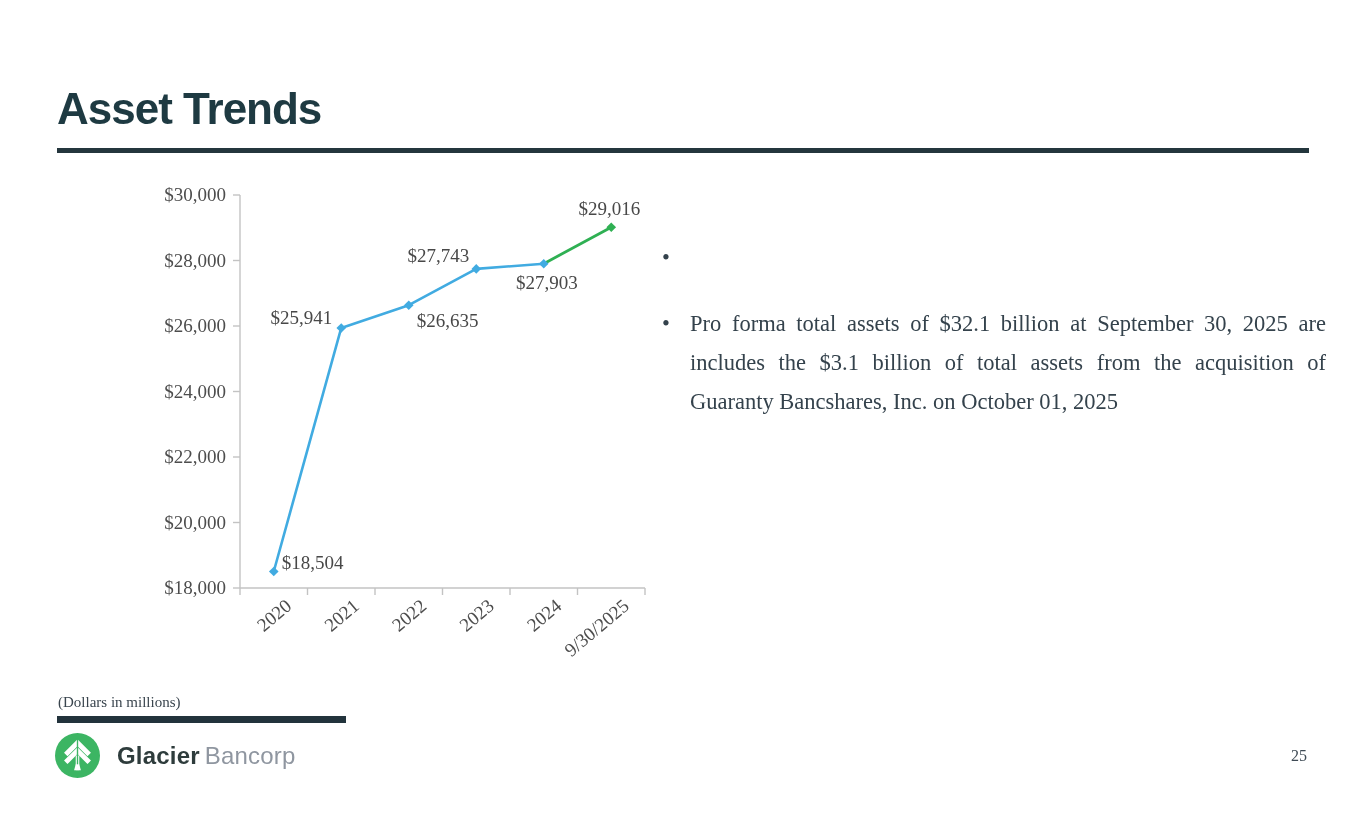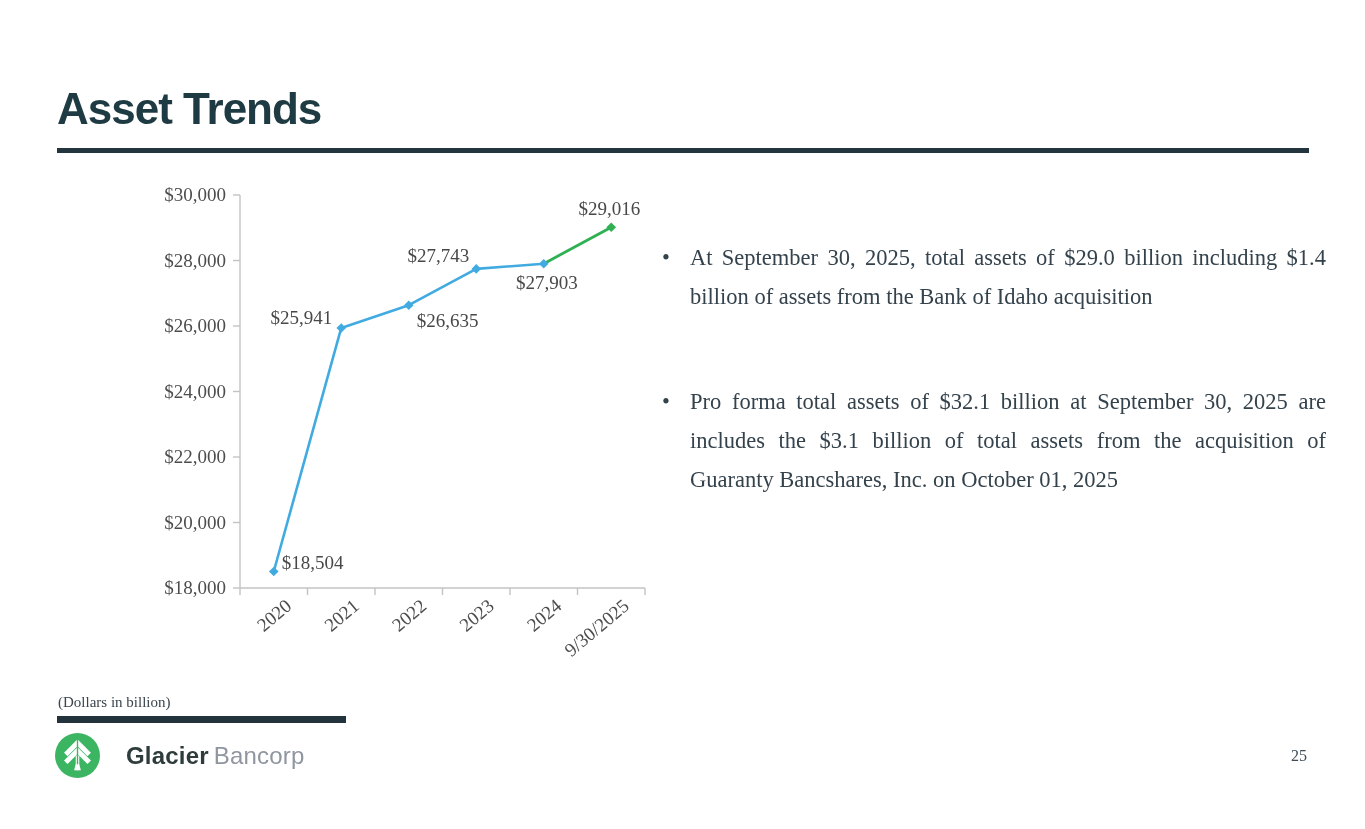--- a/index.html
+++ b/index.html
@@ -33,21 +33,21 @@
     position:absolute; left:58px; top:694px;
     font-family:"Liberation Serif", serif; font-size:15px; color:#3a454e;
   }
   .footer-bar {
     position:absolute; left:57px; top:716px; width:289px; height:7px;
     background:#22333c;
   }
 
   .logo { position:absolute; left:55px; top:733px; display:flex; align-items:center; }
   .logo .mark { width:45px; height:45px; }
-  .logo .wordmark { margin-left:26px; font-size:24px; letter-spacing:0.2px; }
+  .logo .wordmark { margin-left:17px; font-size:24px; letter-spacing:0.2px; }
   .logo .glacier { font-weight:bold; color:#2e3c3c; }
   .logo .bancorp { font-weight:normal; color:#8f96a0; margin-left:5px; }
 
   .page-number {
     position:absolute; right:58px; top:747px;
     font-family:Liberation Serif, serif; font-size:16px; color:#3f4b55;
   }
 </style>
 </head>
 <body>
@@ -101,29 +101,28 @@
         <text x="356.75" y="147.20375" text-anchor="start" fill="#484848" font-family="&quot;Liberation Serif&quot;, serif" font-size="19">$26,635</text>
         <text x="409.25" y="81.91675000000004" text-anchor="end" fill="#484848" font-family="&quot;Liberation Serif&quot;, serif" font-size="19">$27,743</text>
         <text x="486.75" y="108.67674999999997" text-anchor="middle" fill="#484848" font-family="&quot;Liberation Serif&quot;, serif" font-size="19">$27,903</text>
         <text x="549.25" y="35.226" text-anchor="middle" fill="#484848" font-family="&quot;Liberation Serif&quot;, serif" font-size="19">$29,016</text>
       </svg>
   </div>
 
   <div class="bullets">
     <div class="bullet">
       <span class="dot">•</span>
-      <span>At September 30, 2025, total assets of $29.0 billion including $1.4 billion of assets from the Bank of Idaho acquisition</span>
     </div>
     <div class="bullet">
       <span class="dot">•</span>
       <span>Pro forma total assets of $32.1 billion at September 30, 2025 are includes the $3.1 billion of total assets from the acquisition of Guaranty Bancshares, Inc. on October 01, 2025</span>
     </div>
   </div>
 
-  <div class="footnote">(Dollars in billion)</div>
+  <div class="footnote">(Dollars in millions)</div>
   <div class="footer-bar"></div>
 
   <div class="logo">
     <svg class="mark" viewBox="0 0 46 46">
       <circle cx="23" cy="23" r="23" fill="#3cb563"></circle>
       <polyline points="11,22 23,10 35,22" fill="none" stroke="#ffffff" stroke-width="5"></polyline>
       <polyline points="11,30 23,18 35,30" fill="none" stroke="#ffffff" stroke-width="5"></polyline>
       <polygon points="19.5,38 23,26 26.5,38" fill="#ffffff"></polygon>
       <rect x="21.2" y="23" width="3.6" height="15" fill="#ffffff"></rect>
       <rect x="22.3" y="6" width="1.4" height="26" fill="#3cb563"></rect>

